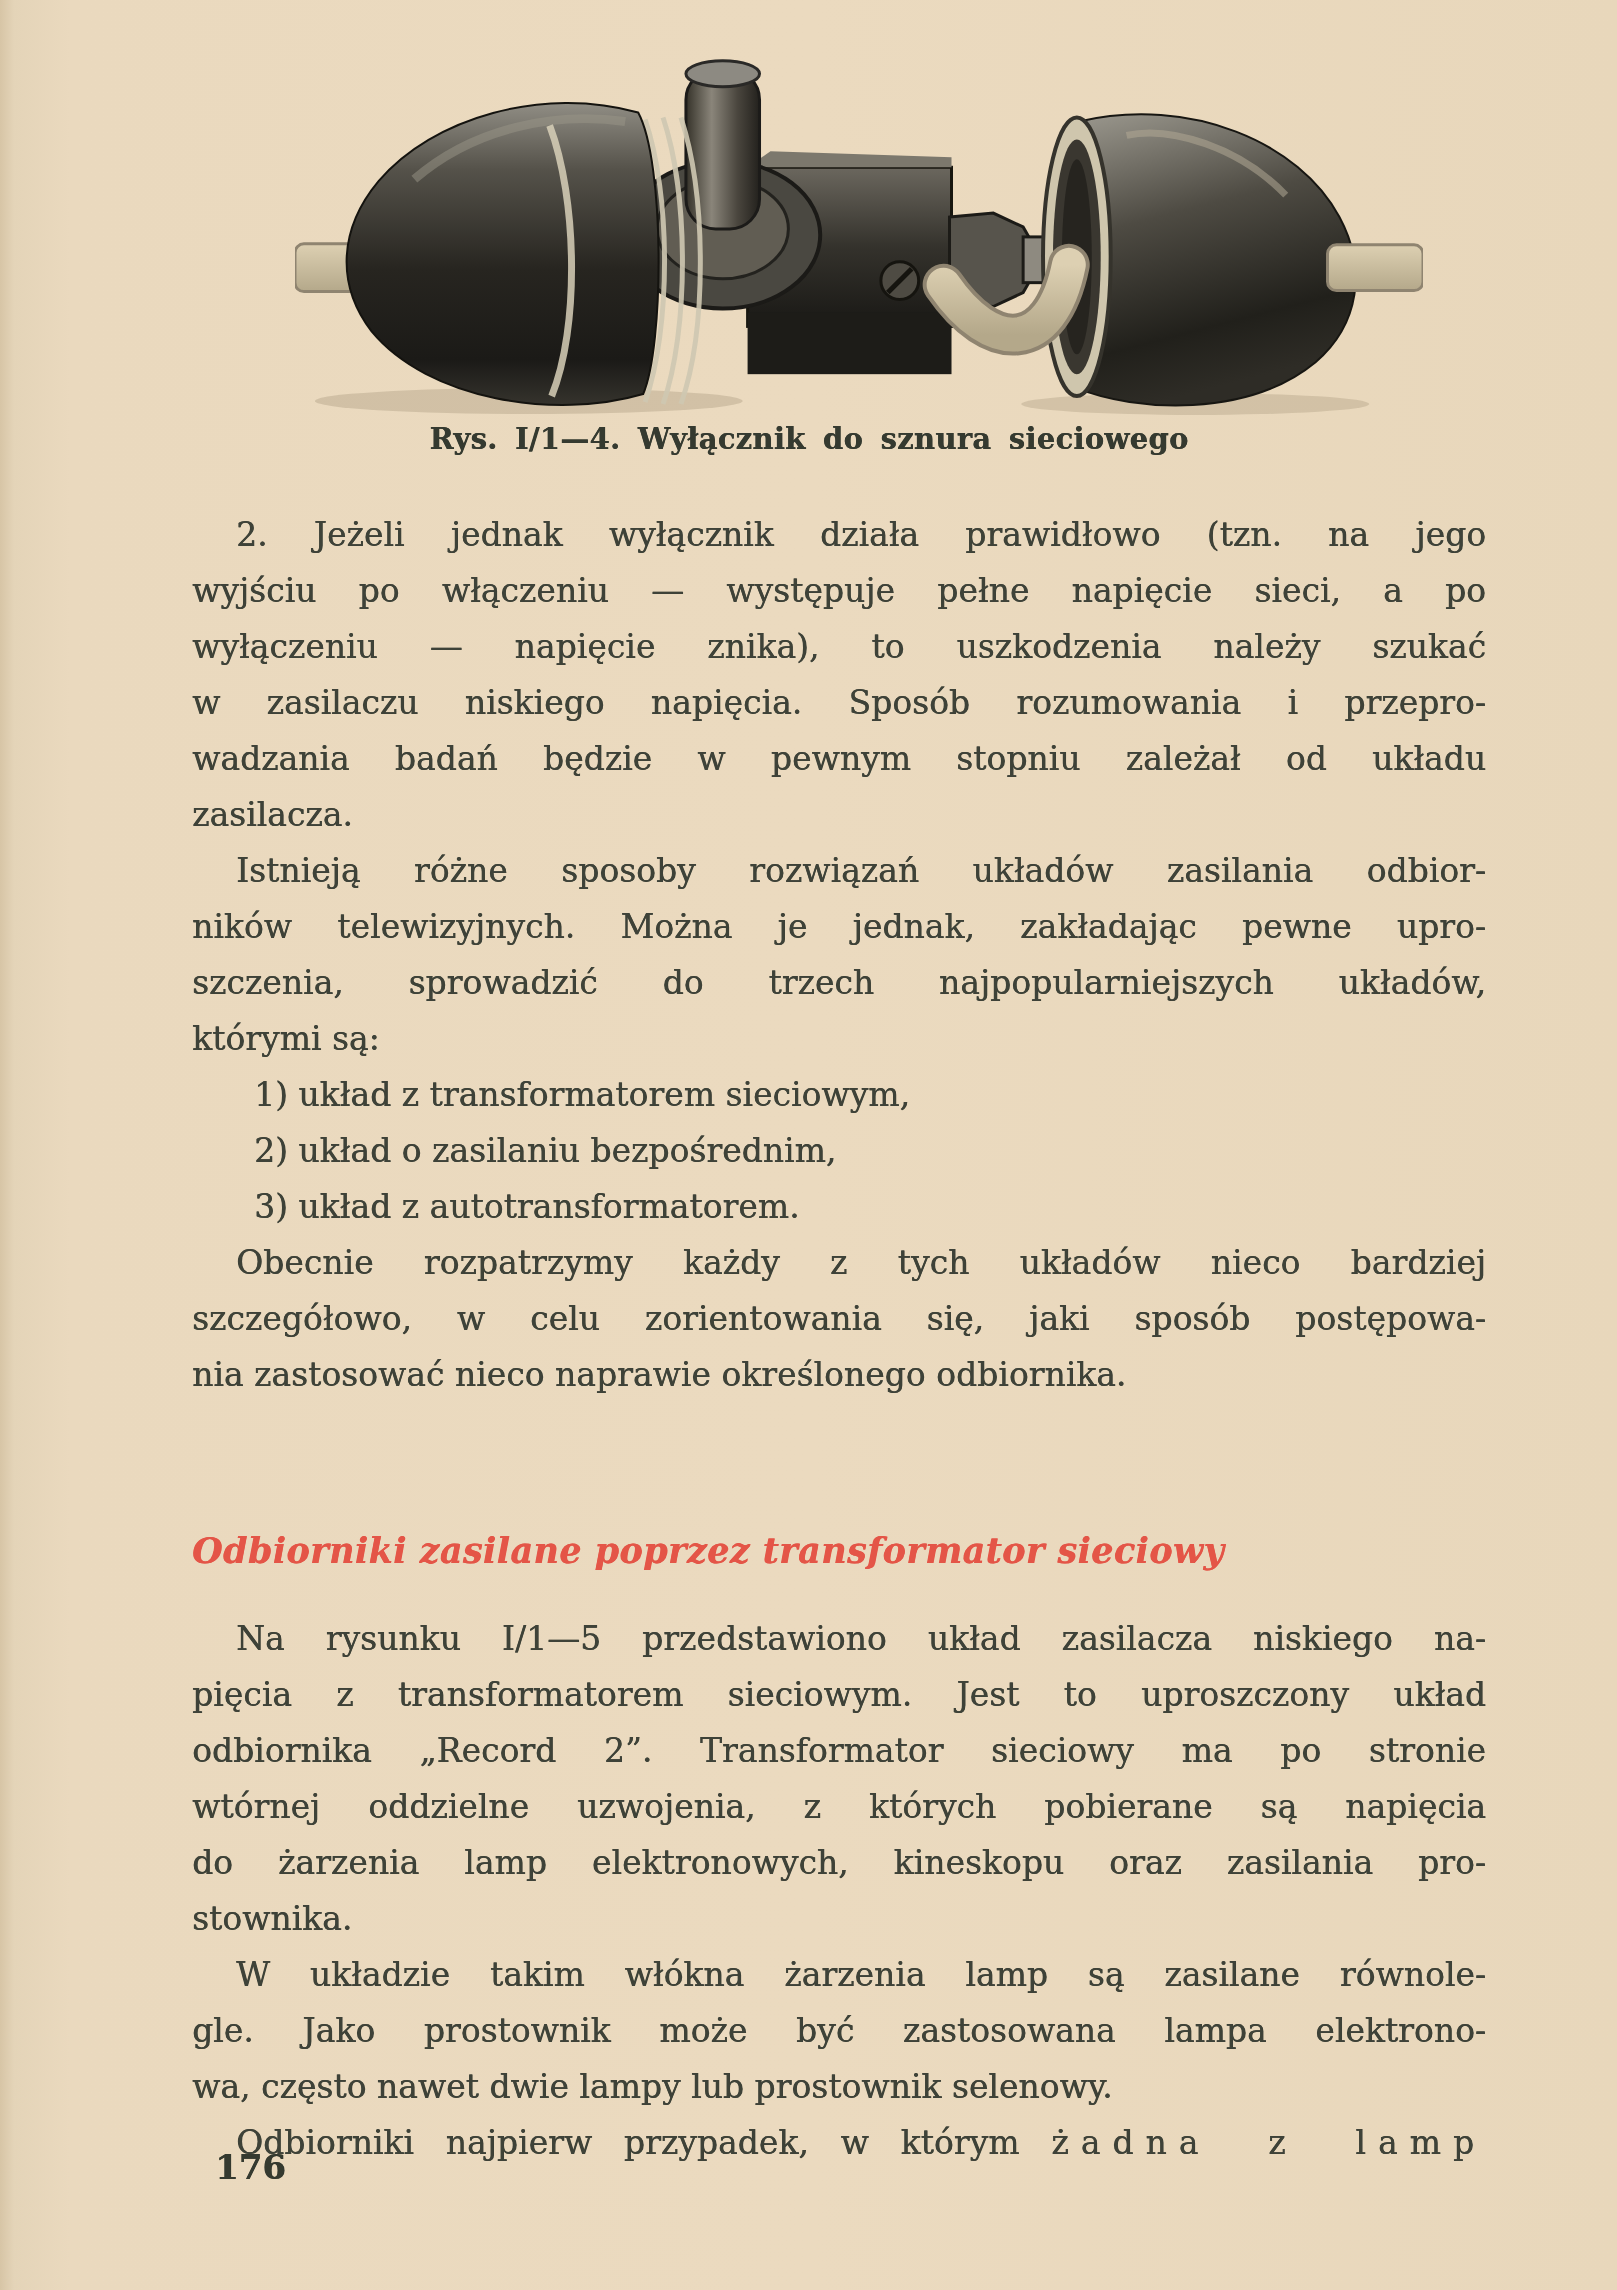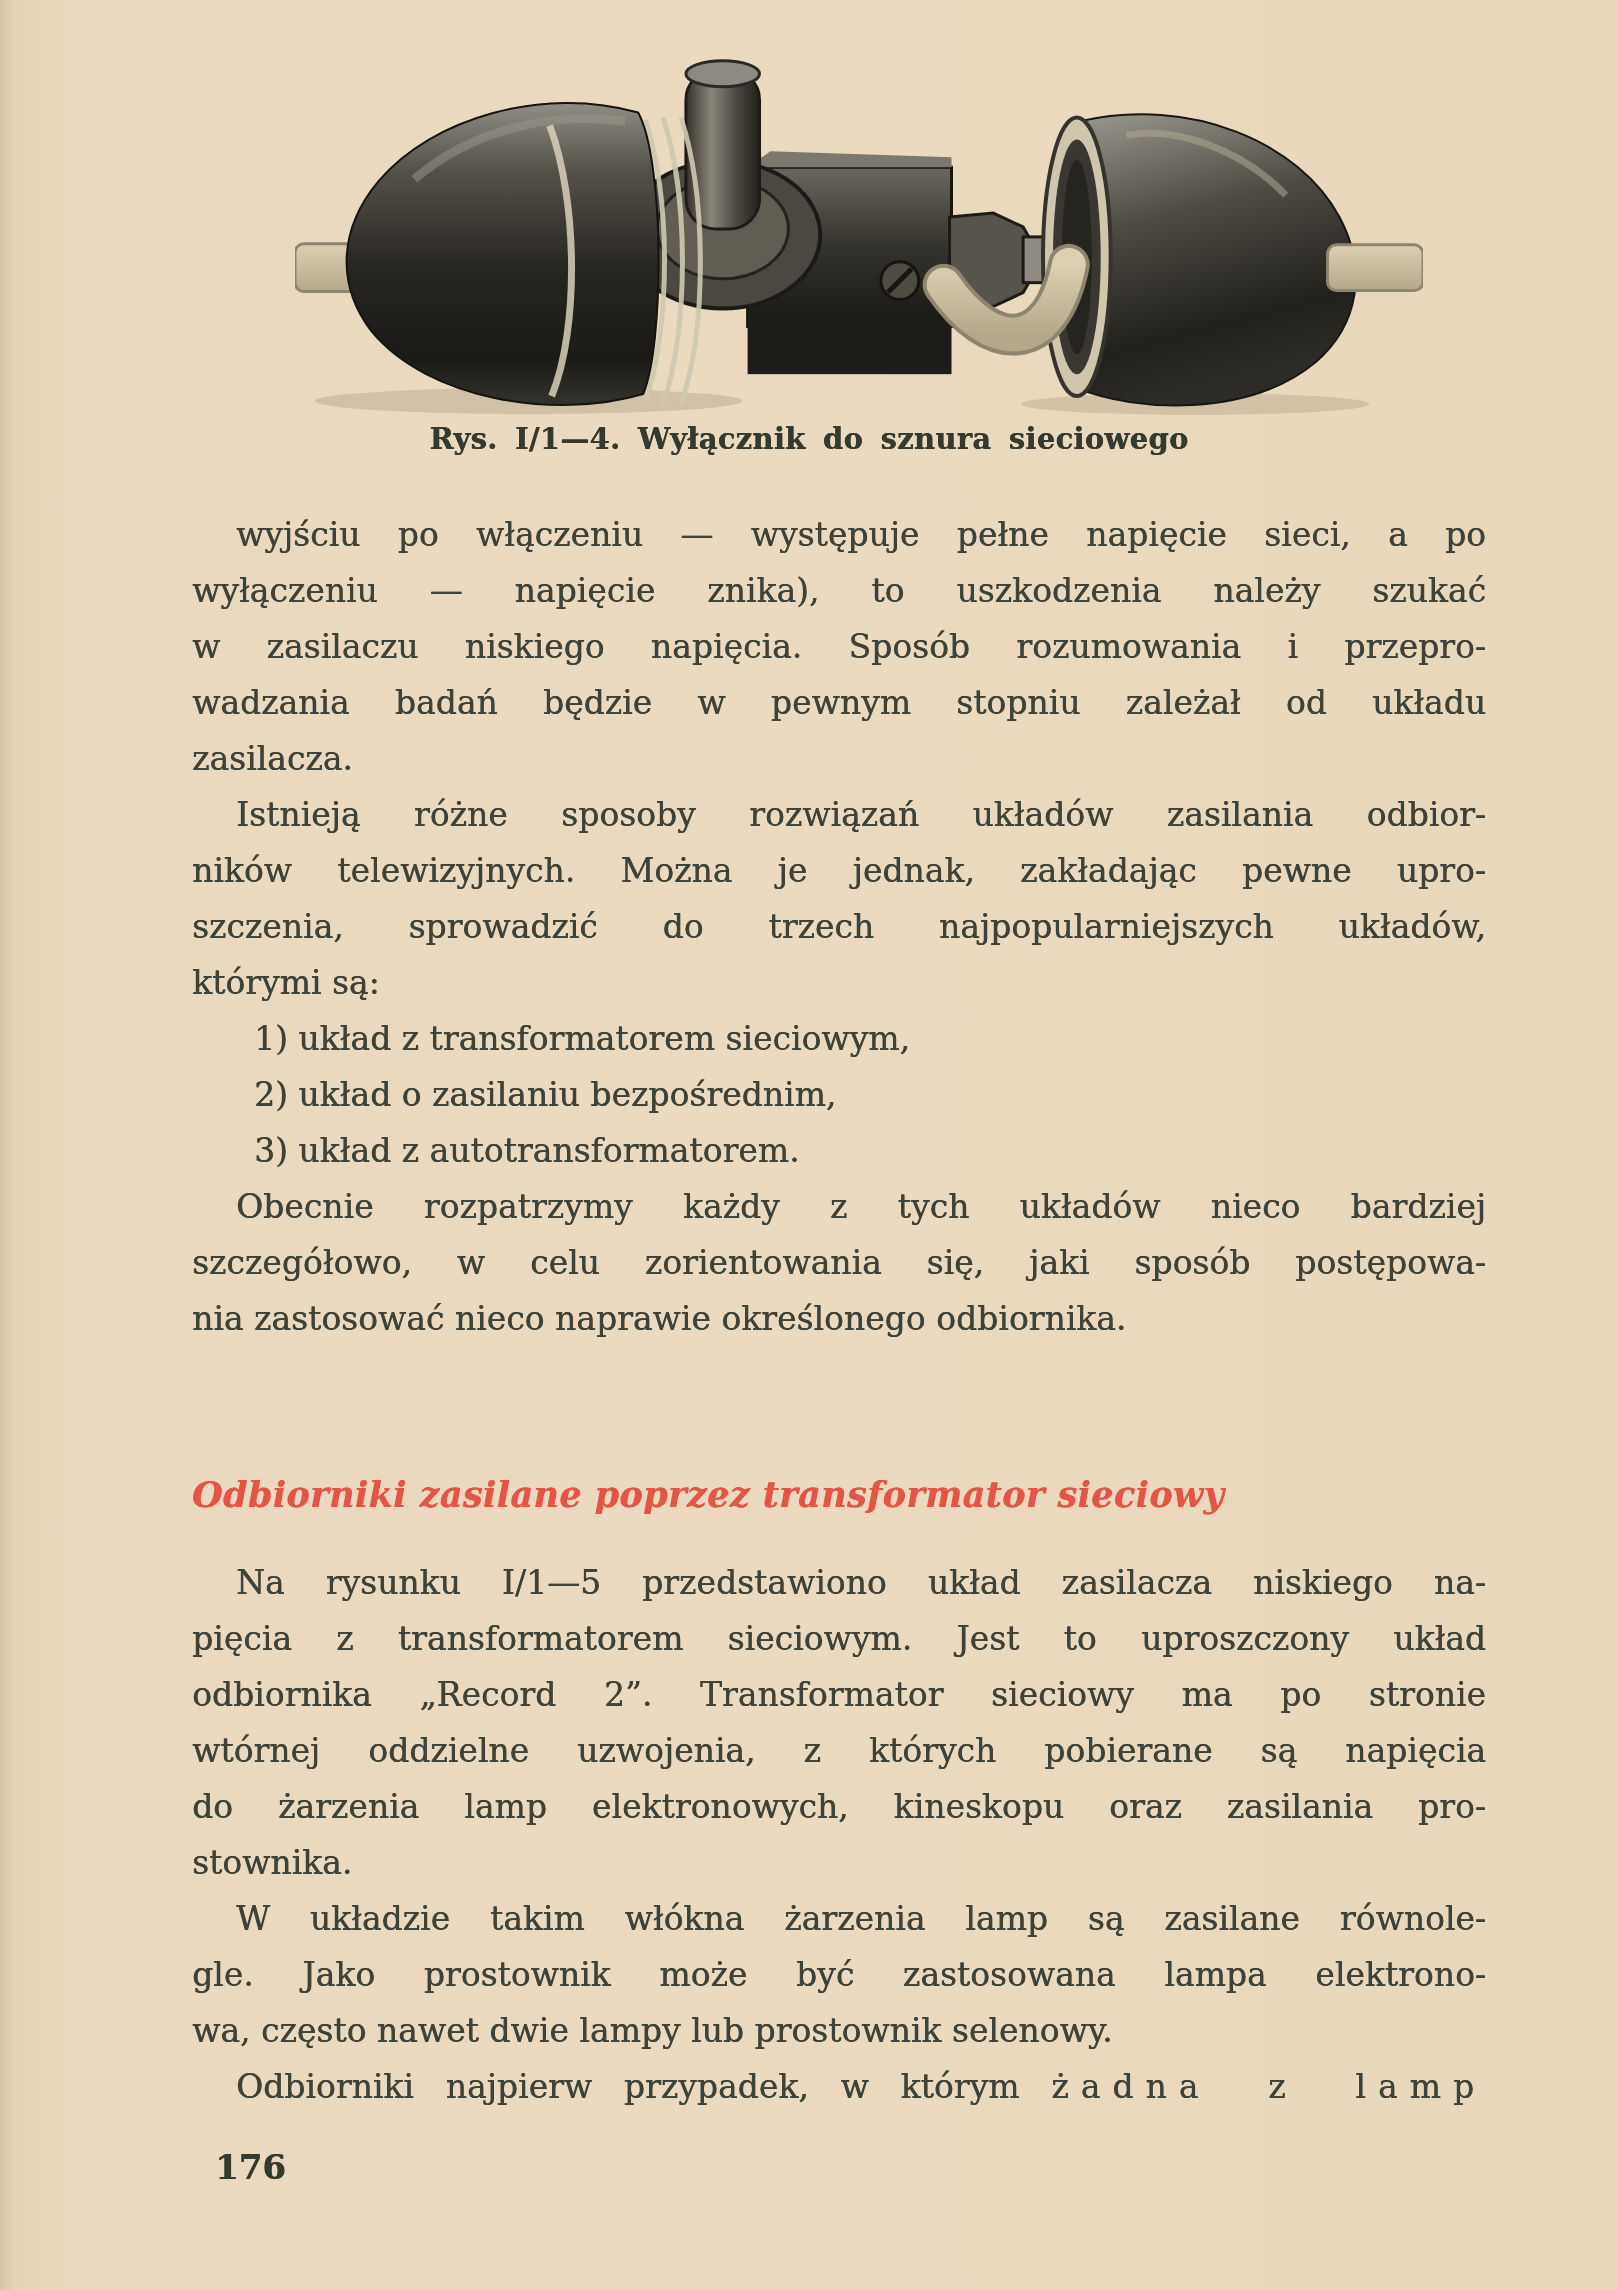--- a/index.html
+++ b/index.html
@@ -120,20 +120,21 @@
       <path d="M345,95 C250,68 138,100 84,164 C44,212 41,268 77,315 C134,384 262,404 350,378 C371,330 372,145 345,95 Z" fill="url(#gCap)" stroke="#14130f" stroke-width="2"></path>
       <path d="M120,162 C180,110 262,94 332,104" stroke="#9a9587" stroke-width="9" fill="none" opacity="0.5"></path>
       <path d="M256,108 C284,182 286,312 258,380" stroke="#d8d0b8" stroke-width="7" fill="none" opacity="0.85"></path>
     </svg>
   </div>
 
   <div class="caption">Rys. I/1—4. Wyłącznik do sznura sieciowego</div>
 
   <div class="text-col">
     <div class="para">
+        <div class="tline">2. Jeżeli jednak wyłącznik działa prawidłowo (tzn. na jego</div>
         <div class="tline">wyjściu po włączeniu — występuje pełne napięcie sieci, a po</div>
         <div class="tline">wyłączeniu — napięcie znika), to uszkodzenia należy szukać</div>
         <div class="tline">w zasilaczu niskiego napięcia. Sposób rozumowania i przepro-</div>
         <div class="tline">wadzania badań będzie w pewnym stopniu zależał od układu</div>
         <div class="tline tline-last">zasilacza.</div>
       </div>
     <div class="para">
         <div class="tline">Istnieją różne sposoby rozwiązań układów zasilania odbior-</div>
         <div class="tline">ników telewizyjnych. Można je jednak, zakładając pewne upro-</div>
         <div class="tline">szczenia, sprowadzić do trzech najpopularniejszych układów,</div>

